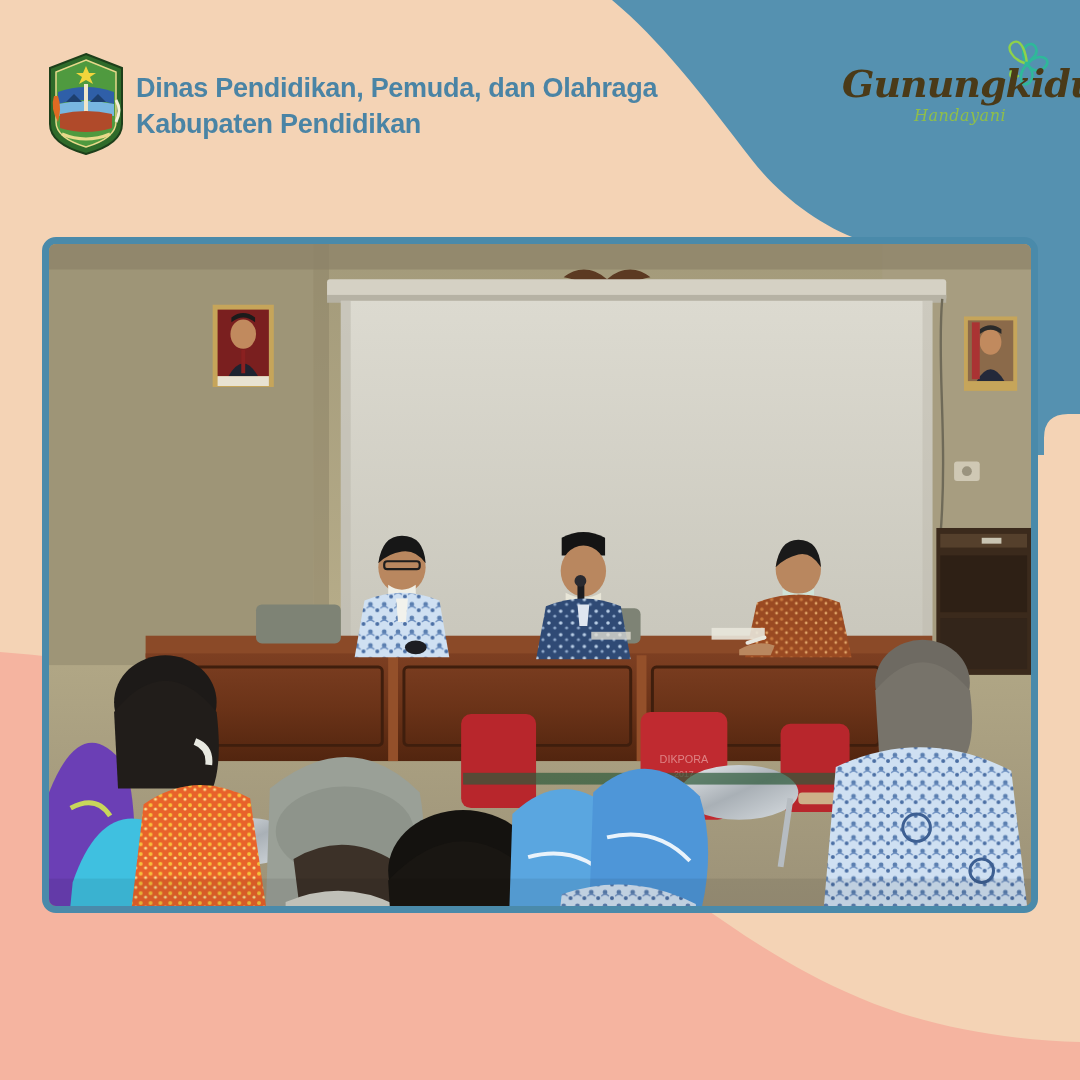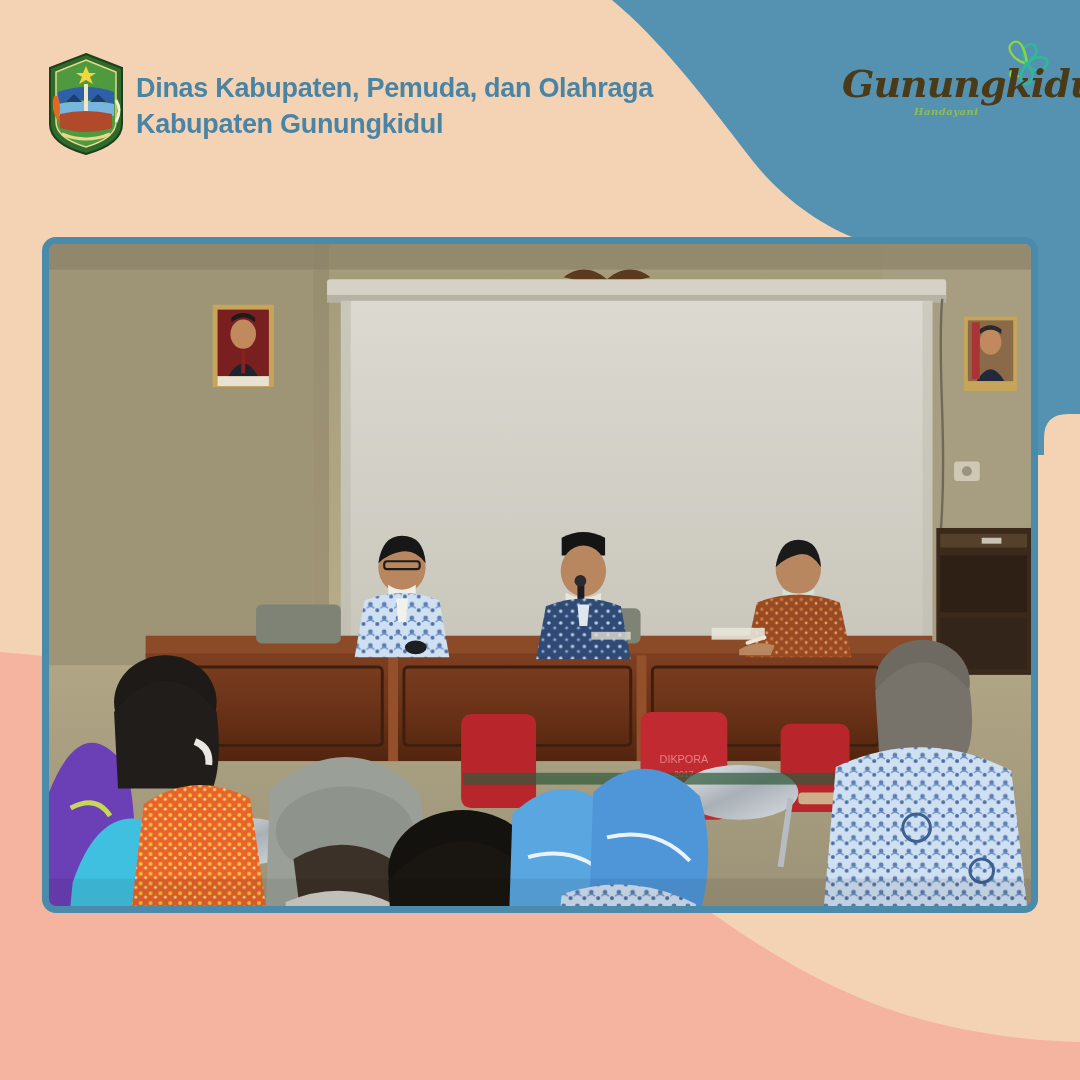--- a/index.html
+++ b/index.html
@@ -28,22 +28,22 @@
   
   .brand { position:absolute; right:18px; top:34px; width:220px; height:110px; z-index:6; }
   .brand-word {
     position:absolute; left:0; top:30px; width:200px;
     font-family:"DejaVu Serif", serif; font-style:italic; font-weight:bold;
     font-size:38px; color:#4a3a18; letter-spacing:-1px; line-height:40px;
     text-align:left;
   }
   .brand-sub {
     position:absolute; left:72px; top:72px;
-    font-family:"DejaVu Serif", serif; font-style:italic; font-weight:bold;
-    font-size:10px; color:#8fbe4a; letter-spacing:0.5px;
+    font-family:"DejaVu Serif", serif; font-style:italic; font-weight:normal;
+    font-size:16px; color:#8fbe4a; letter-spacing:0.5px;
   }
   .brand-flourish { position:absolute; right:4px; top:-2px; width:62px; height:62px; }
 
   
   .photo-card {
     position:absolute; left:42px; top:237px; width:996px; height:676px;
     border:7px solid #4a8aaa; border-radius:14px; overflow:hidden; z-index:5;
     background:#8d8a72;
   }
   .photo { position:absolute; inset:0; width:100%; height:100%; display:block; }
@@ -107,22 +107,22 @@
       <polygon points="22,50 30,42 38,50" fill="#1d3f6e"></polygon>
       <polygon points="46,50 54,42 62,50" fill="#1d3f6e"></polygon>
       <rect x="40" y="32" width="4" height="38" fill="#f1e6c8"></rect>
       <path d="M16,62 Q42,56 68,62 L68,76 Q42,84 16,76 Z" fill="#b04a2a"></path>
       <path d="M10,44 Q6,56 14,70 Q18,56 14,44 Z" fill="#e06a22"></path>
       <path d="M72,48 q6,10 0,22" stroke="#f3f0d8" stroke-width="3" fill="none"></path>
       <path d="M18,82 Q42,92 66,82" stroke="#e8d98a" stroke-width="3" fill="none"></path>
     </svg>
 
     <div class="header-text">
-      <div class="header-line">Dinas Kabupaten, Pemuda, dan Olahraga</div>
-      <div class="header-line">Kabupaten Gunungkidul</div>
+      <div class="header-line">Dinas Pendidikan, Pemuda, dan Olahraga</div>
+      <div class="header-line">Kabupaten Pendidikan</div>
     </div>
   </div>
 
   <div class="brand">
     <svg class="brand-flourish" viewBox="0 0 62 62">
       <g fill="none" stroke="#2fb89a" stroke-width="2.6" stroke-linecap="round">
         <path d="M31,32 C20,16 36,6 40,16 C43,24 33,28 31,32 Z"></path>
         <path d="M31,32 C44,18 58,28 48,36 C40,42 34,36 31,32 Z"></path>
         <path d="M31,32 C20,44 26,58 34,50 C40,43 34,35 31,32 Z"></path>
       </g>

